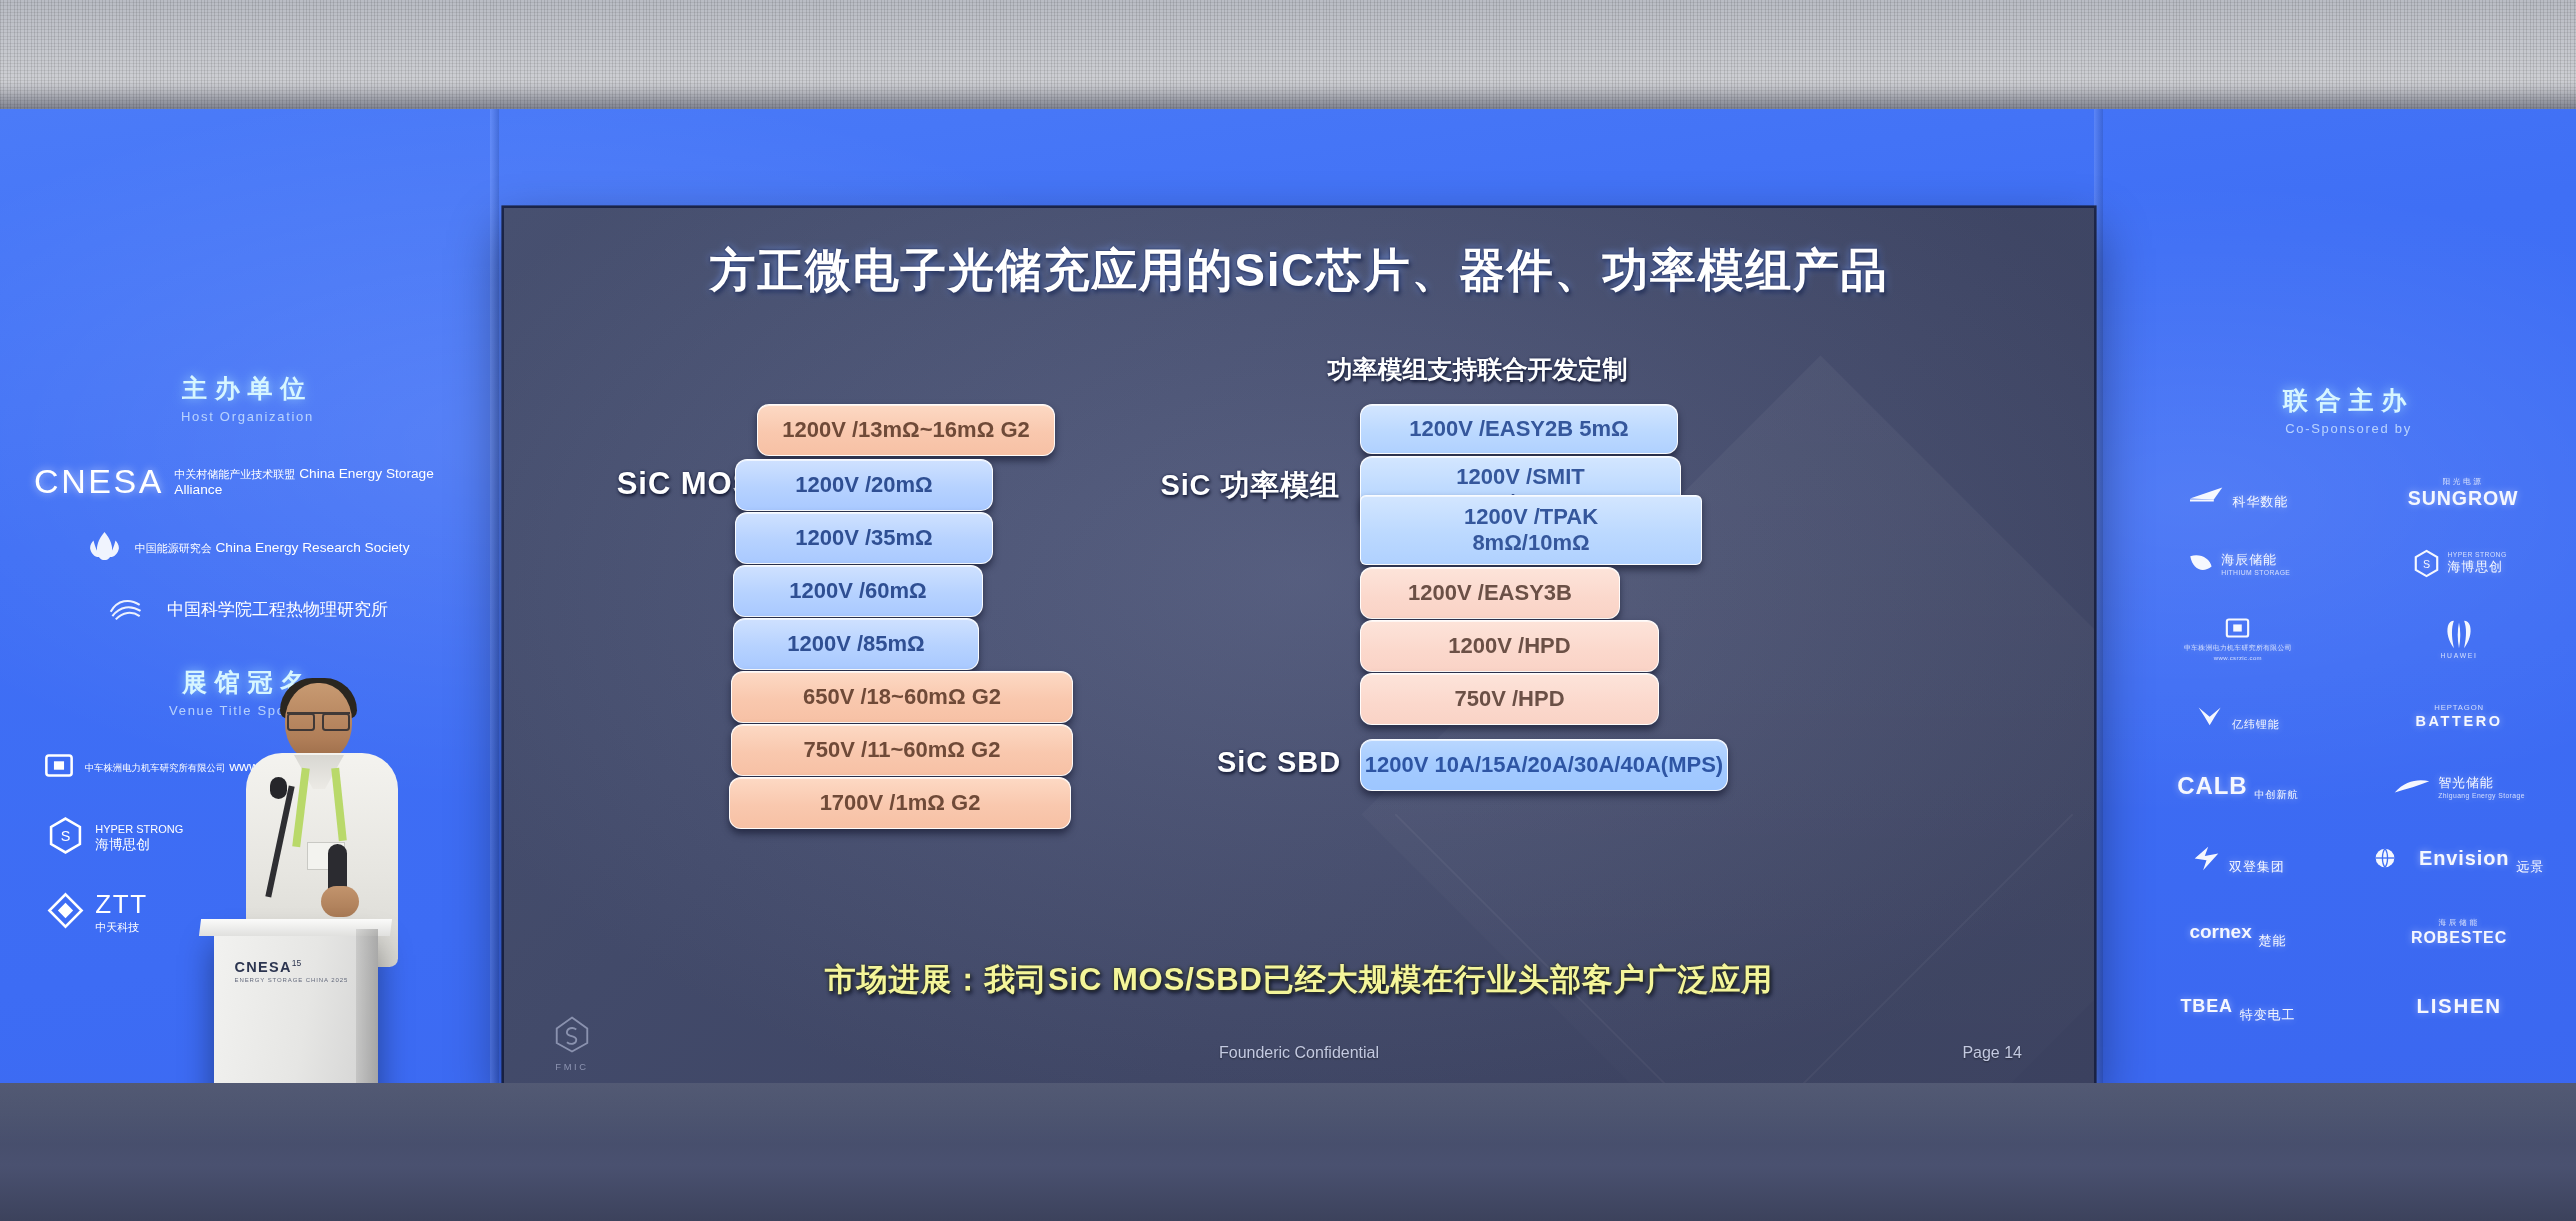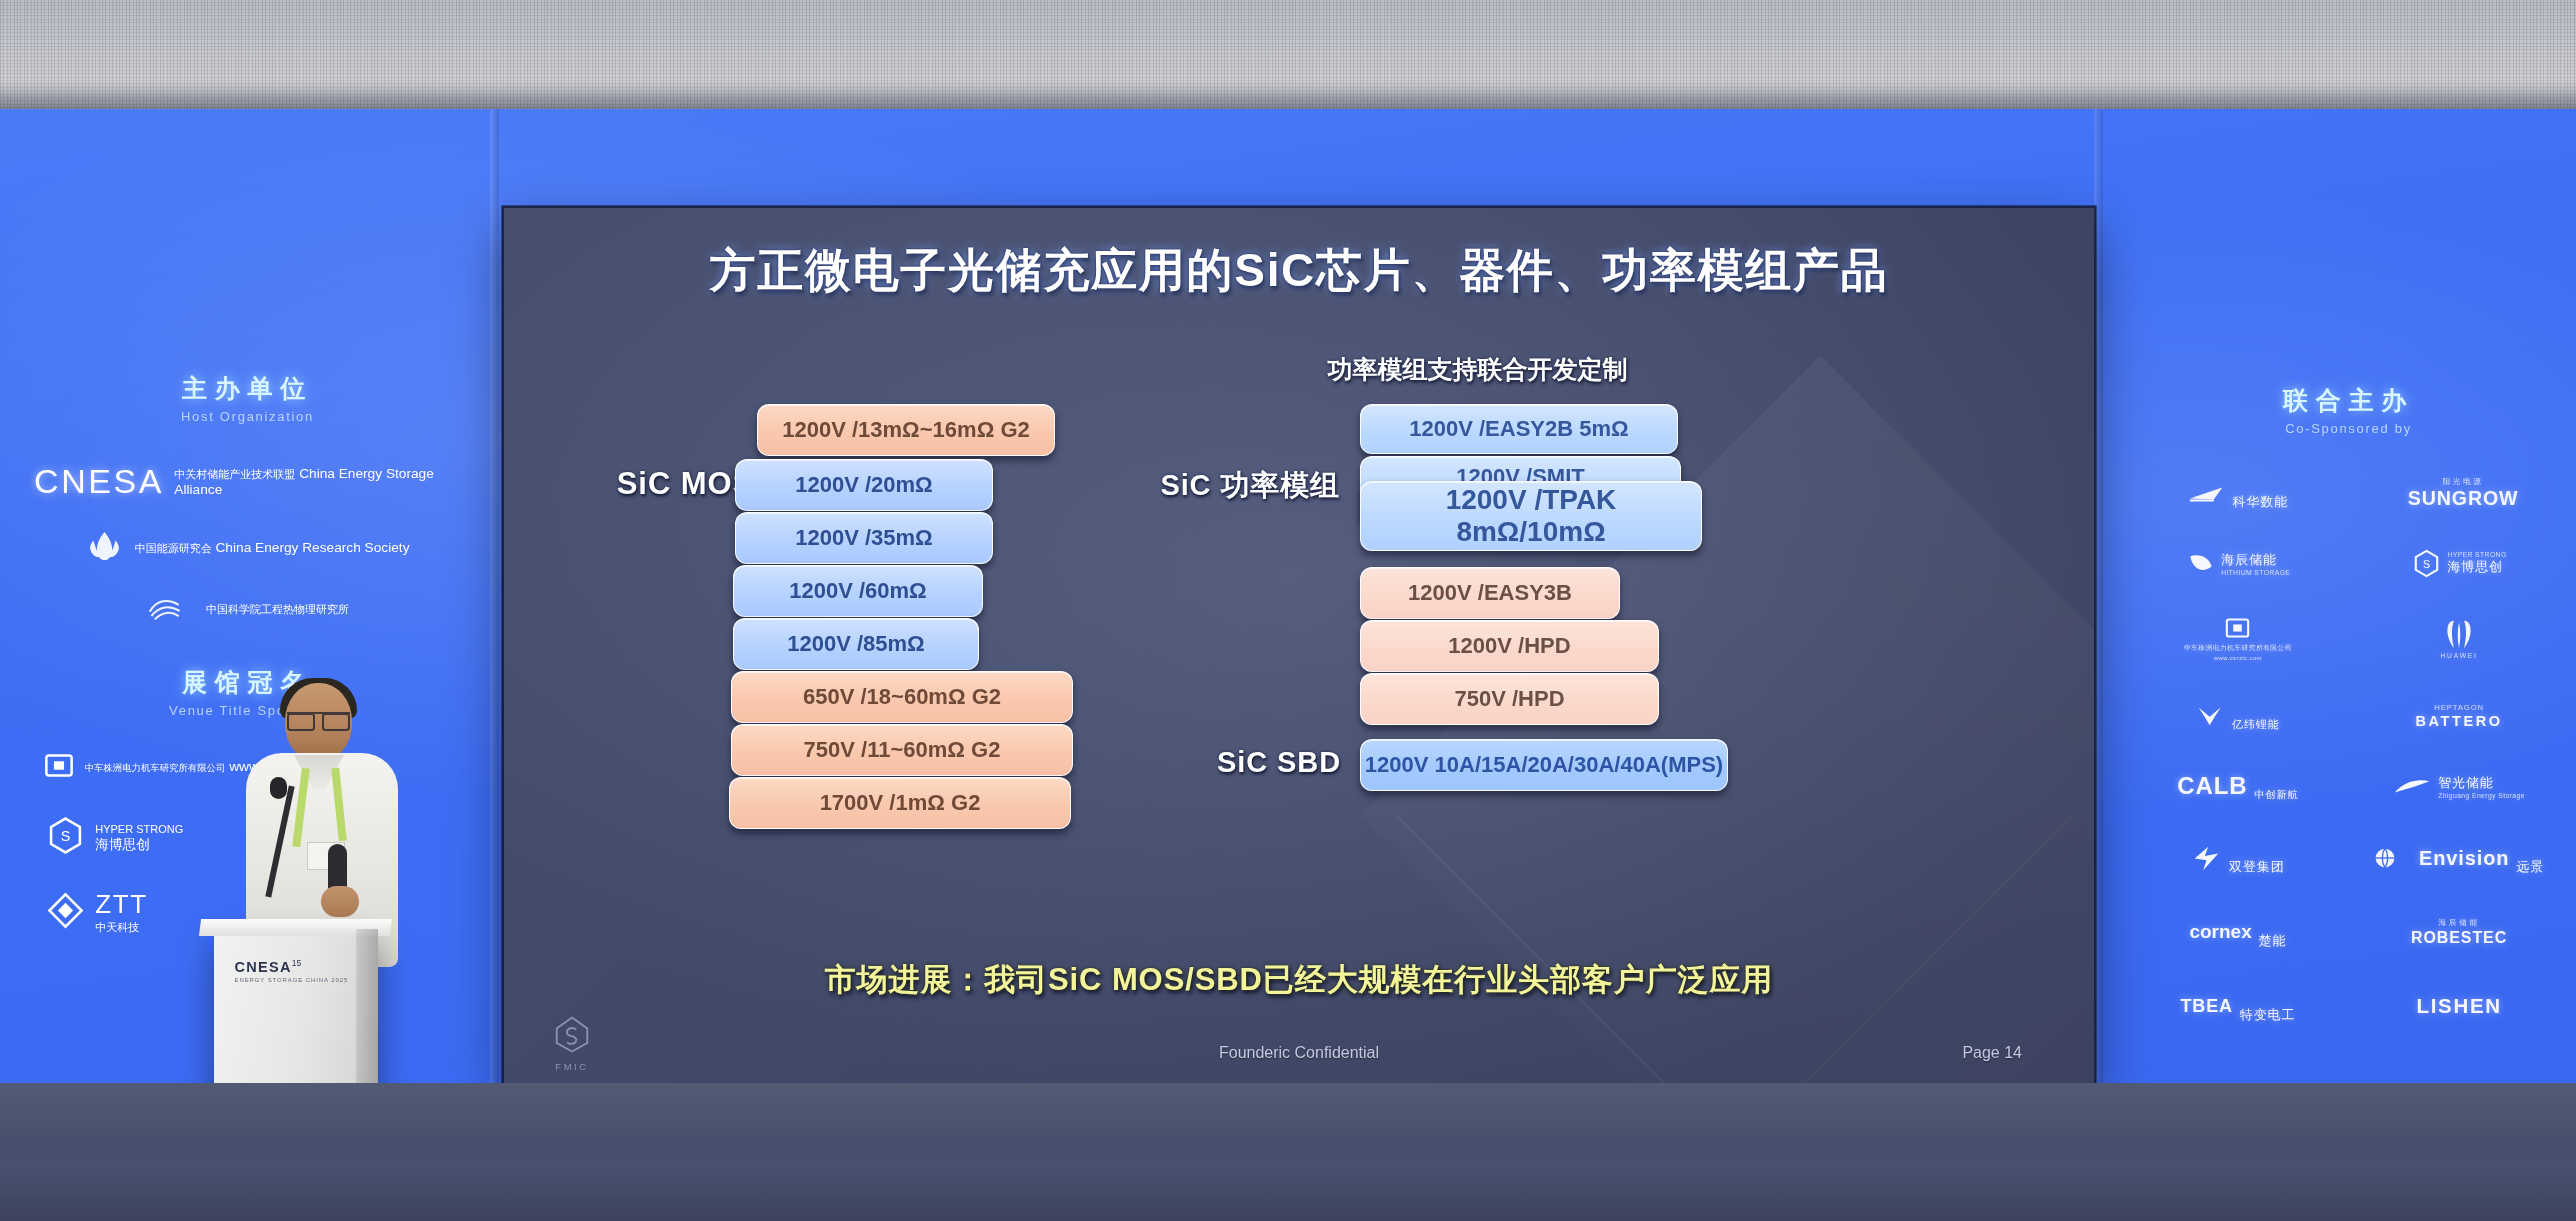--- a/index.html
+++ b/index.html
@@ -176,21 +176,21 @@
     <div class="logo-row" style="margin-top:24px;">
       <span class="mark">
         <svg width="50" height="29" viewBox="0 0 58 34">
             <g fill="none" stroke="#ffffff" stroke-width="2.4" opacity=".9">
           <path d="M4 22c8-14 22-16 34-8"></path>
               <path d="M6 27c9-12 22-13 33-6"></path>
               <path d="M10 31c8-9 19-10 28-4"></path>
         </g>
           </svg>
       </span>
-      <span class="cn" style="font-size:11px;">中国科学院工程热物理研究所</span>
+      <span class="cn" style="font-size:17px;">中国科学院工程热物理研究所</span>
     </div>
   </div>
 
   <div class="panel" style="left:34px;top:666px;width:427px;">
     <div class="pt-cn">展馆冠名</div>
     <div class="pt-en">Venue Title Sponsors</div>
 
     <div class="logo-row" style="margin-top:34px;justify-content:flex-start;padding-left:8.5px;">
       <span class="mark">
         <svg width="32" height="27" viewBox="0 0 38 32">
@@ -371,21 +371,21 @@
     <div class="box peach" style="left:225px;top:569px;width:340px;height:50px;font-size:22px;">1700V /1mΩ  G2</div>
 
     <div class="hint" style="left:1015px;top:352px;font-size:0;"></div>
     <div class="hint" style="left:649px;top:145px;width:649px;text-align:center;font-size:25px;">功率模组支持联合开发定制</div>
 
     <div class="sec-label" style="left:571px;top:258px;width:265px;text-align:right;font-size:29px;">SiC 功率模组</div>
 
     <div class="box blue2" style="left:856px;top:196px;width:316px;height:48px;font-size:22px;">1200V /EASY2B 5mΩ</div>
     <div class="box blue2" style="left:856px;top:248px;width:319px;height:65px;font-size:22px;white-space:pre-line;">1200V /SMIT
 35m/60mΩ</div>
-    <div class="box blue2" style="left:856px;top:273px;width:340px;height:68px;font-size:28px;white-space:pre-line;">1200V /TPAK
+    <div class="box blue2" style="left:856px;top:287px;width:340px;height:68px;font-size:22px;white-space:pre-line;border-radius:6px;">1200V /TPAK
 8mΩ/10mΩ</div>
     <div class="box peach-l" style="left:856px;top:359px;width:258px;height:50px;font-size:22px;">1200V /EASY3B</div>
     <div class="box peach-l" style="left:856px;top:412px;width:297px;height:50px;font-size:22px;">1200V /HPD</div>
     <div class="box peach-l" style="left:856px;top:465px;width:297px;height:50px;font-size:22px;">750V /HPD</div>
 
     <div class="sec-label" style="left:547px;top:538px;width:290px;text-align:right;font-size:29px;">SiC SBD</div>
     <div class="box sbd" style="left:856px;top:531px;width:366px;height:50px;font-size:22px;">1200V 10A/15A/20A/30A/40A(MPS)</div>
 
     <div class="market">市场进展：我司SiC MOS/SBD已经大规模在行业头部客户广泛应用</div>
 

